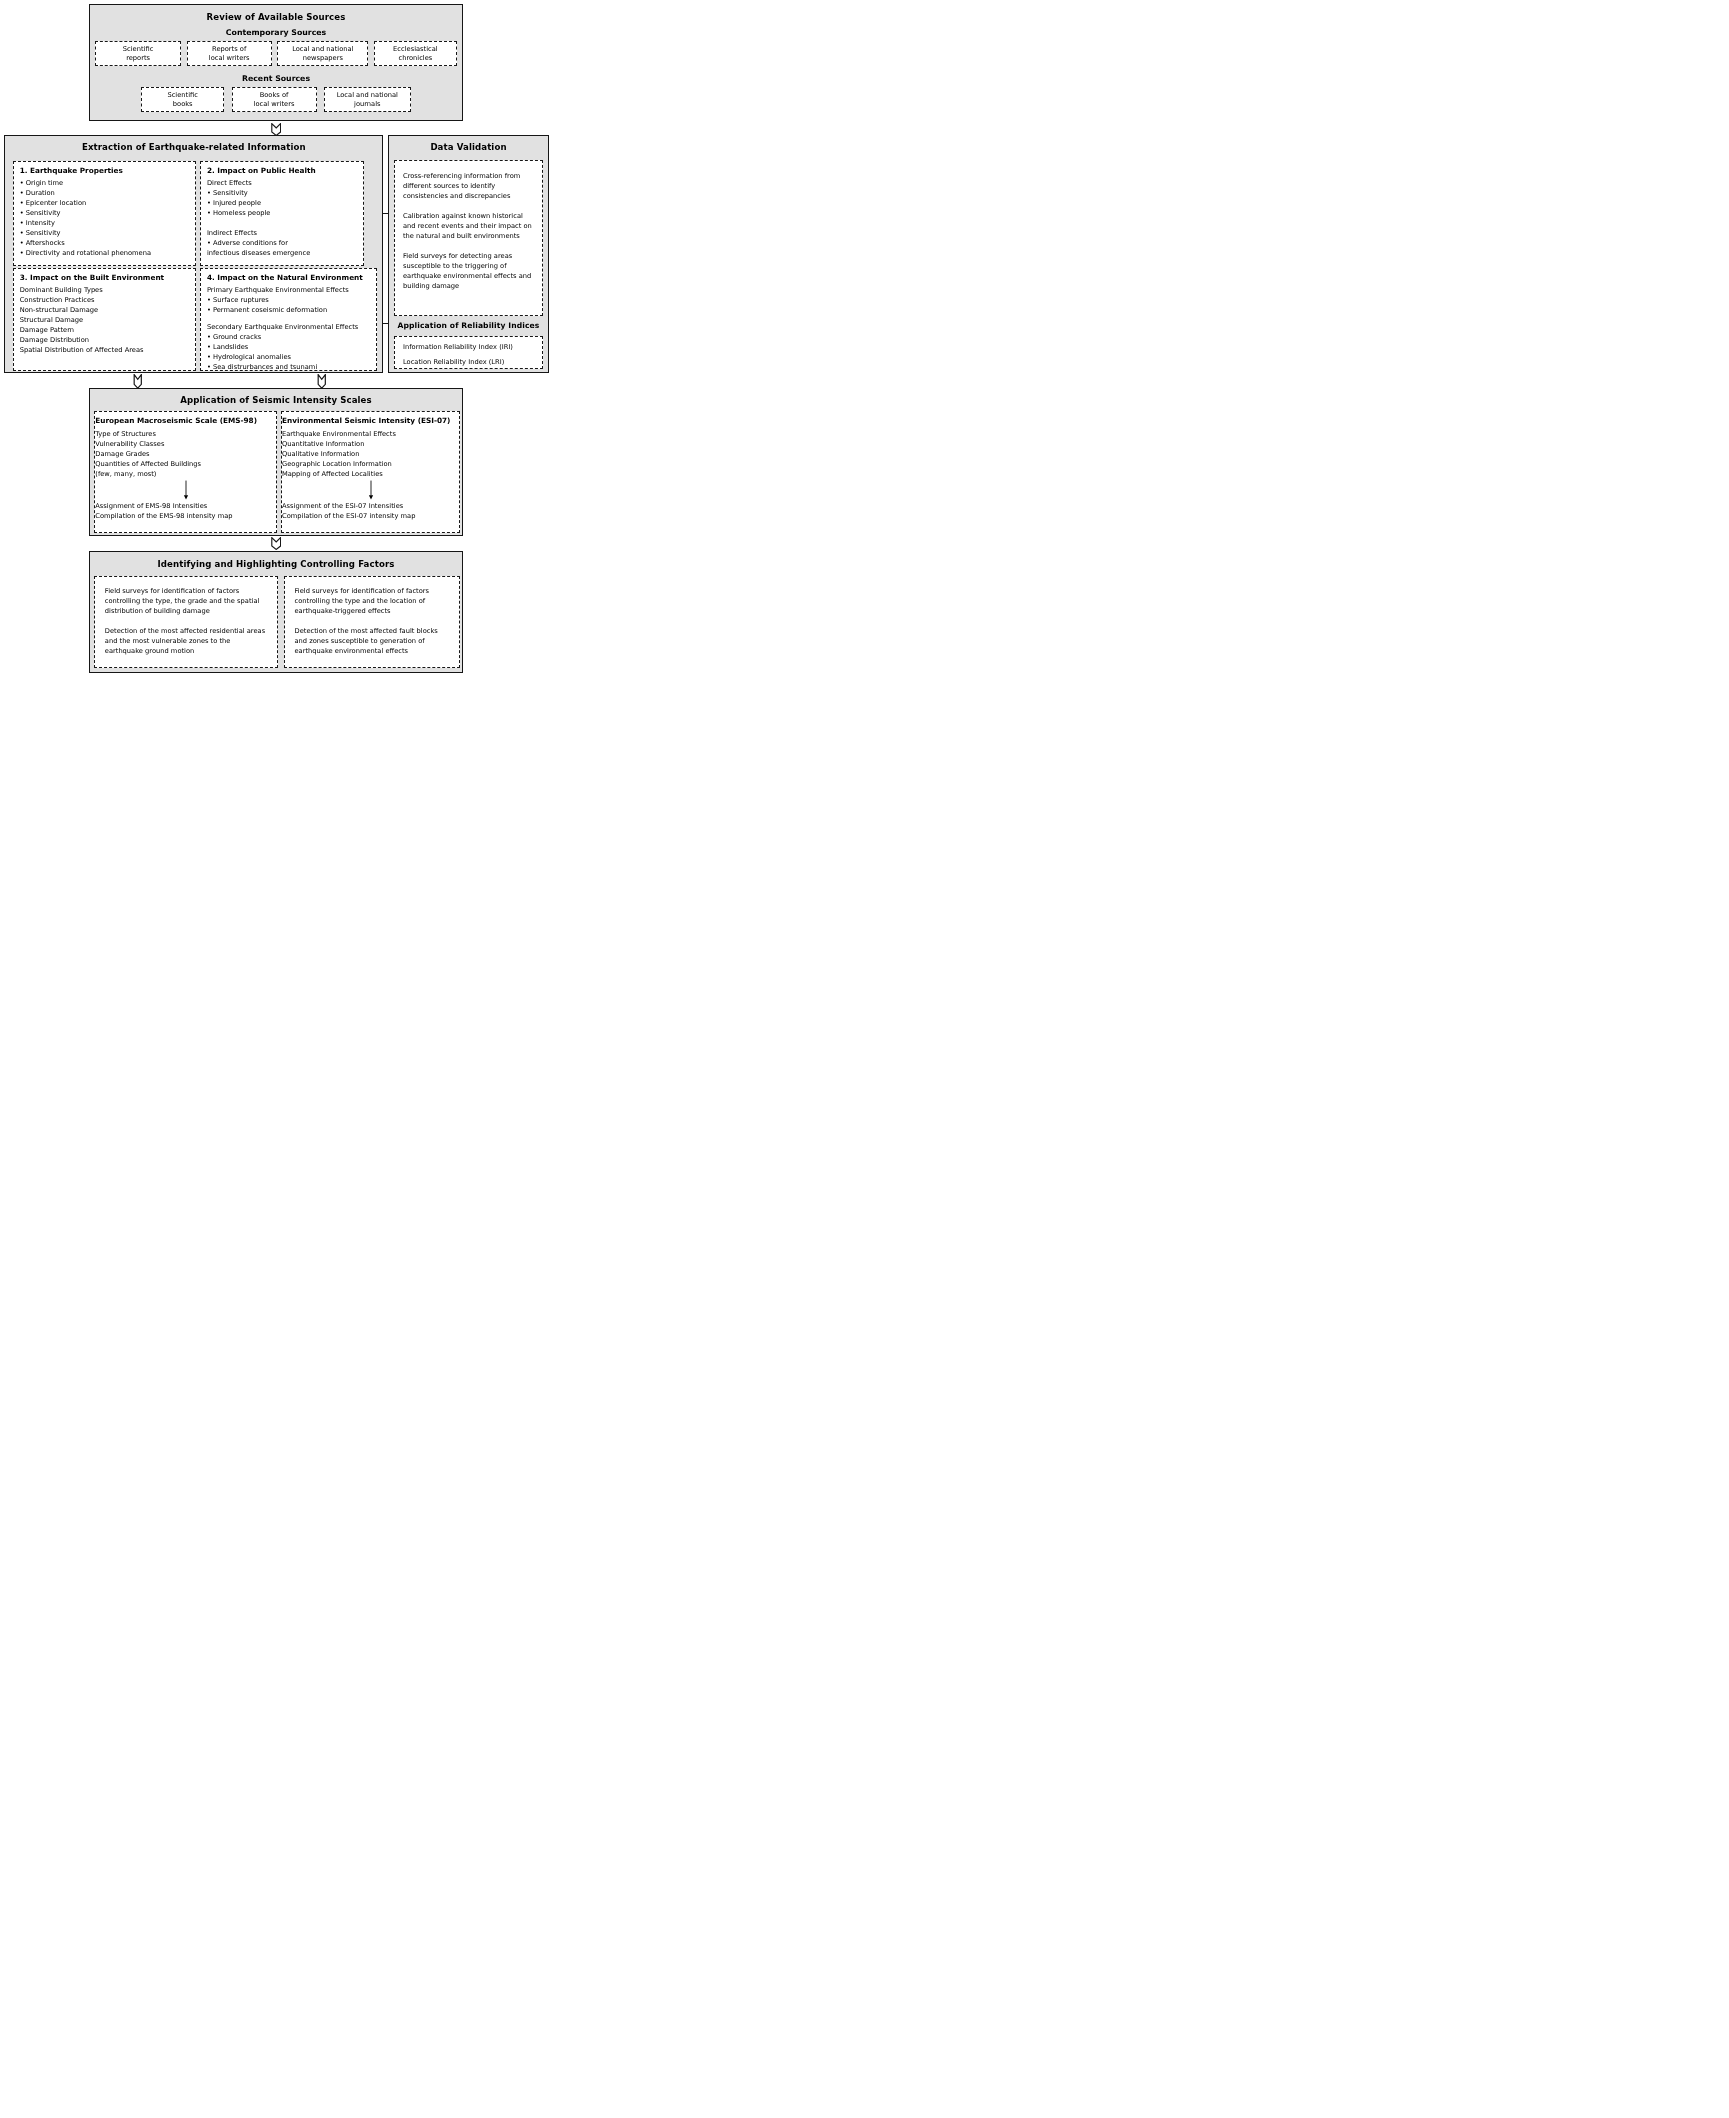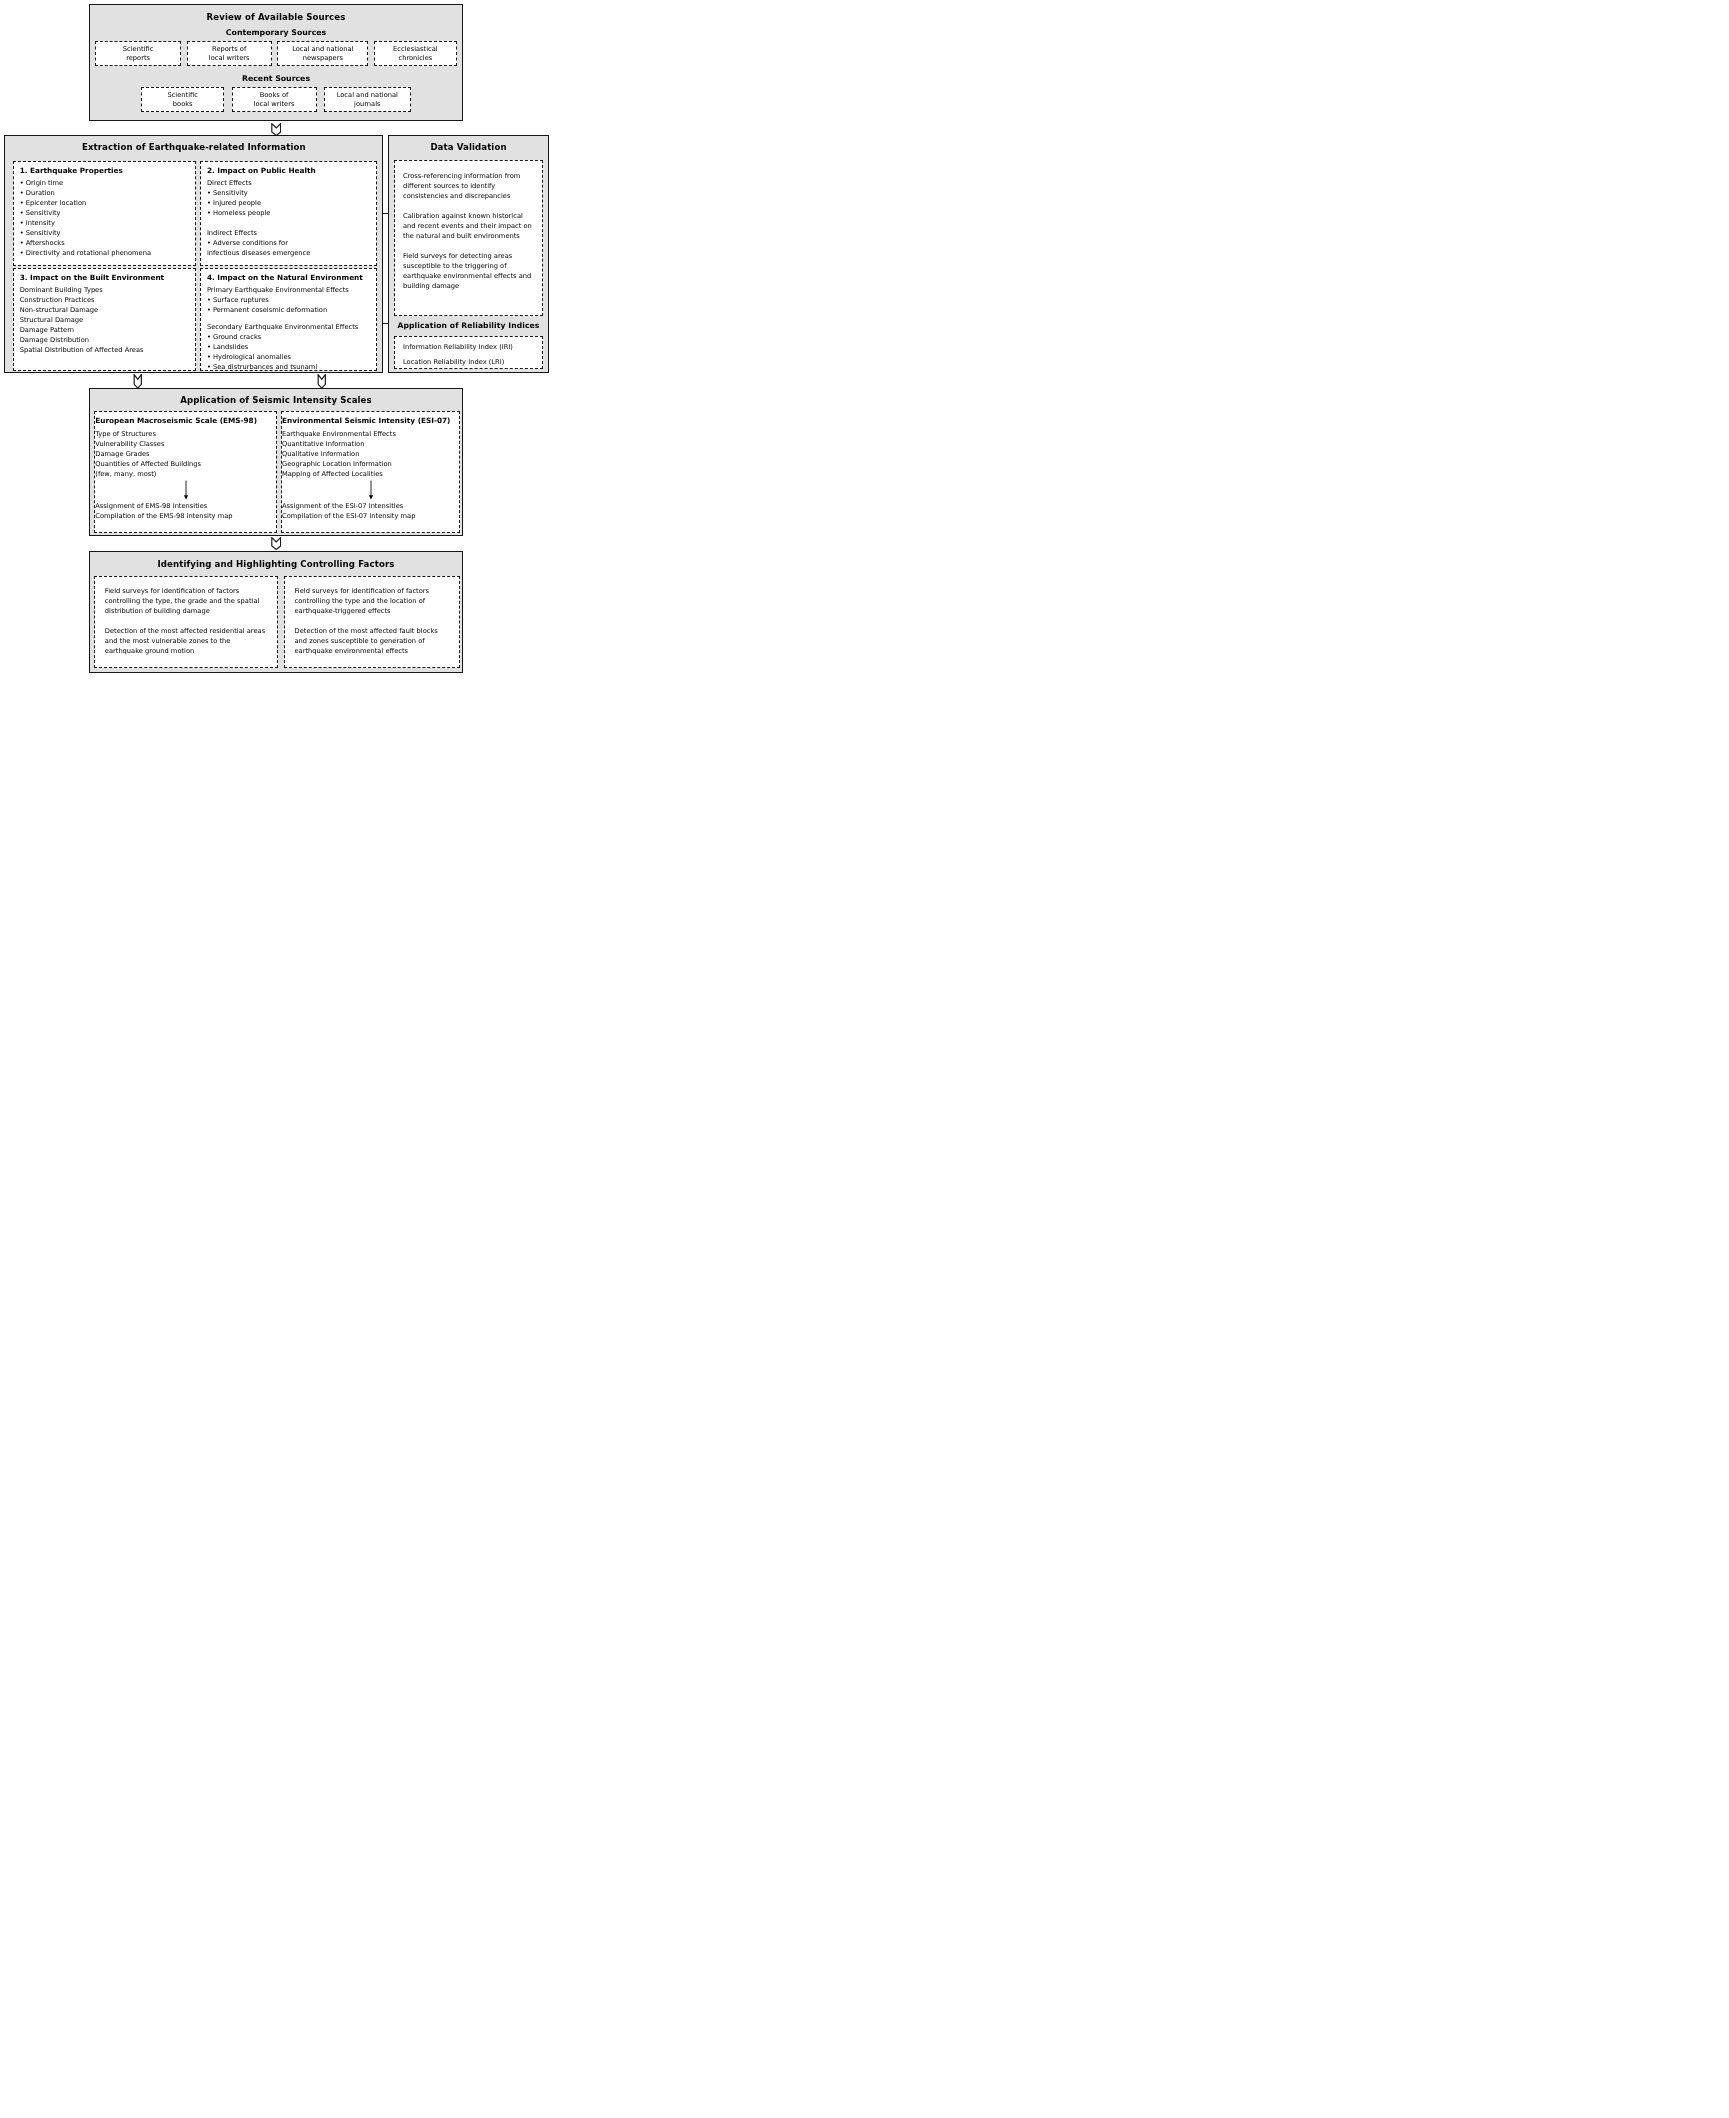--- a/index.html
+++ b/index.html
@@ -66,21 +66,21 @@
       <div>• Origin time</div>
       <div>• Duration</div>
       <div>• Epicenter location</div>
       <div>• Sensitivity</div>
       <div>• Intensity</div>
       <div>• Sensitivity</div>
       <div>• Aftershocks</div>
       <div>• Directivity and rotational phenomena</div>
     </div>
 
-    <div class="dashed infobox abs" style="left:195px;top:25px;width:177px;height:105px;">
+    <div class="dashed infobox abs" style="left:195px;top:25px;width:164px;height:105px;">
       <div class="bx-head">2. Impact on Public Health</div>
       <div>Direct Effects</div>
       <div>• Sensitivity</div>
       <div>• Injured people</div>
       <div>• Homeless people</div>
       <div class="gap-top">Indirect Effects</div>
       <div>• Adverse conditions for</div>
       <div>infectious diseases emergence</div>
     </div>
 

